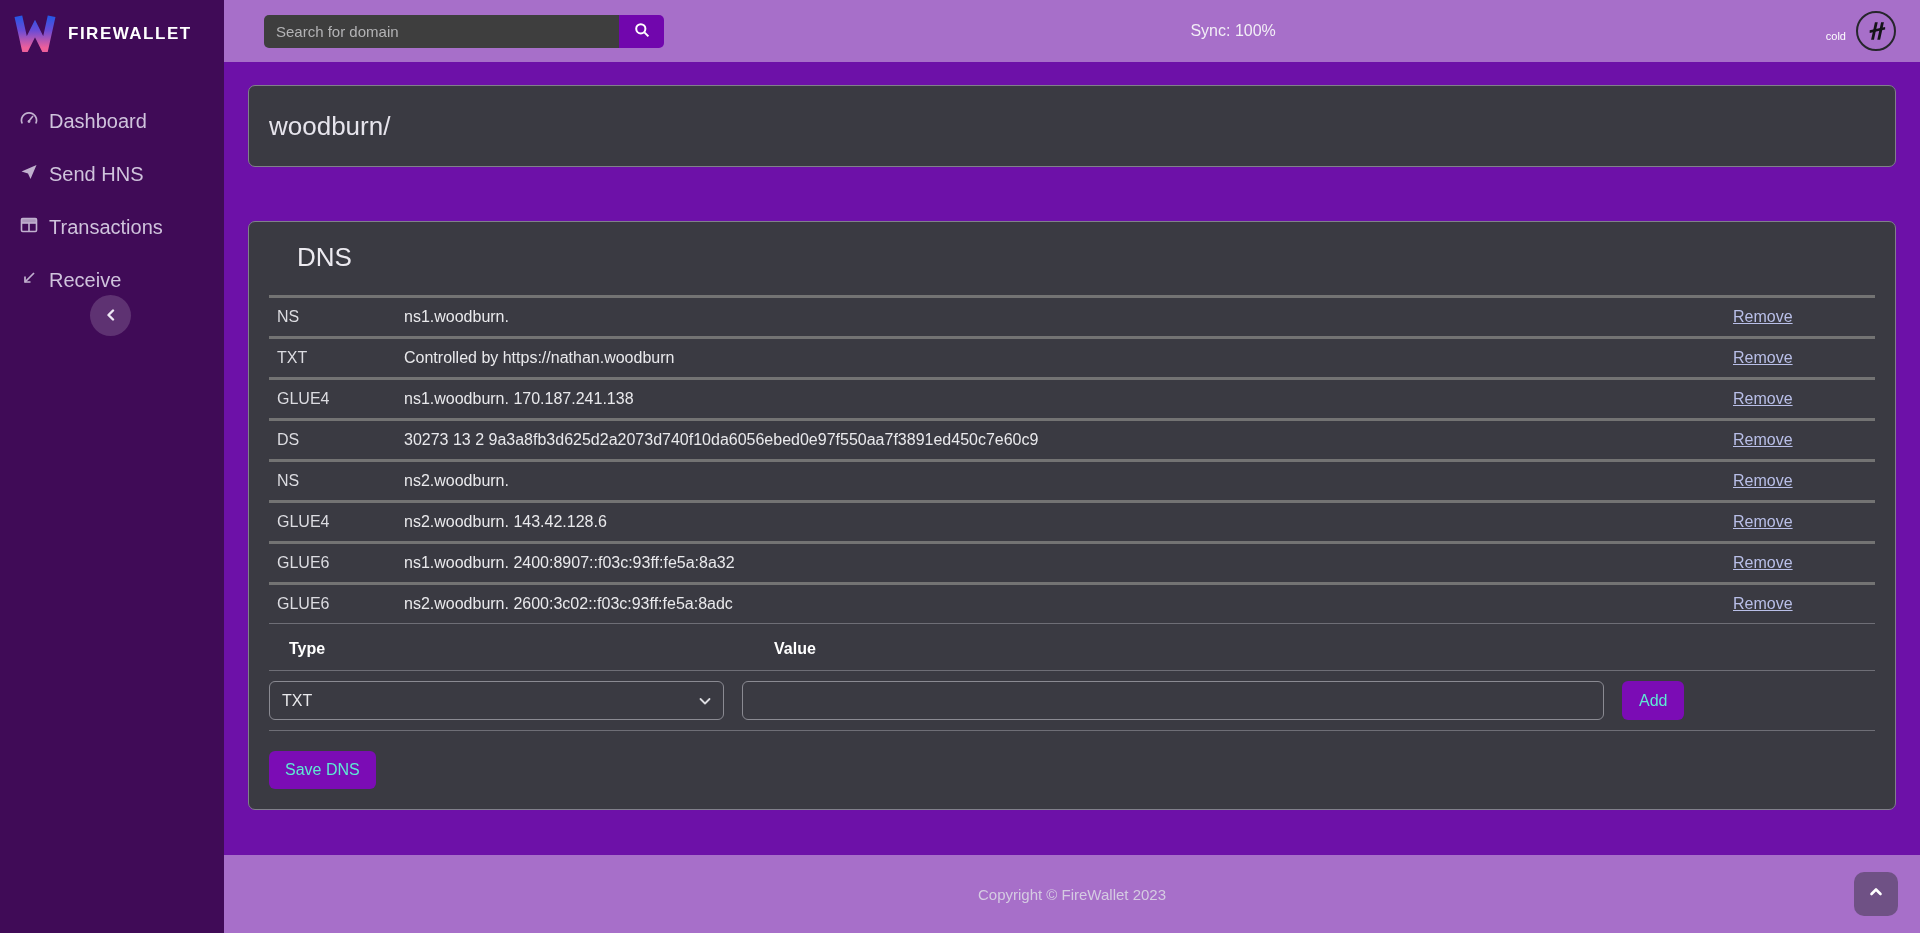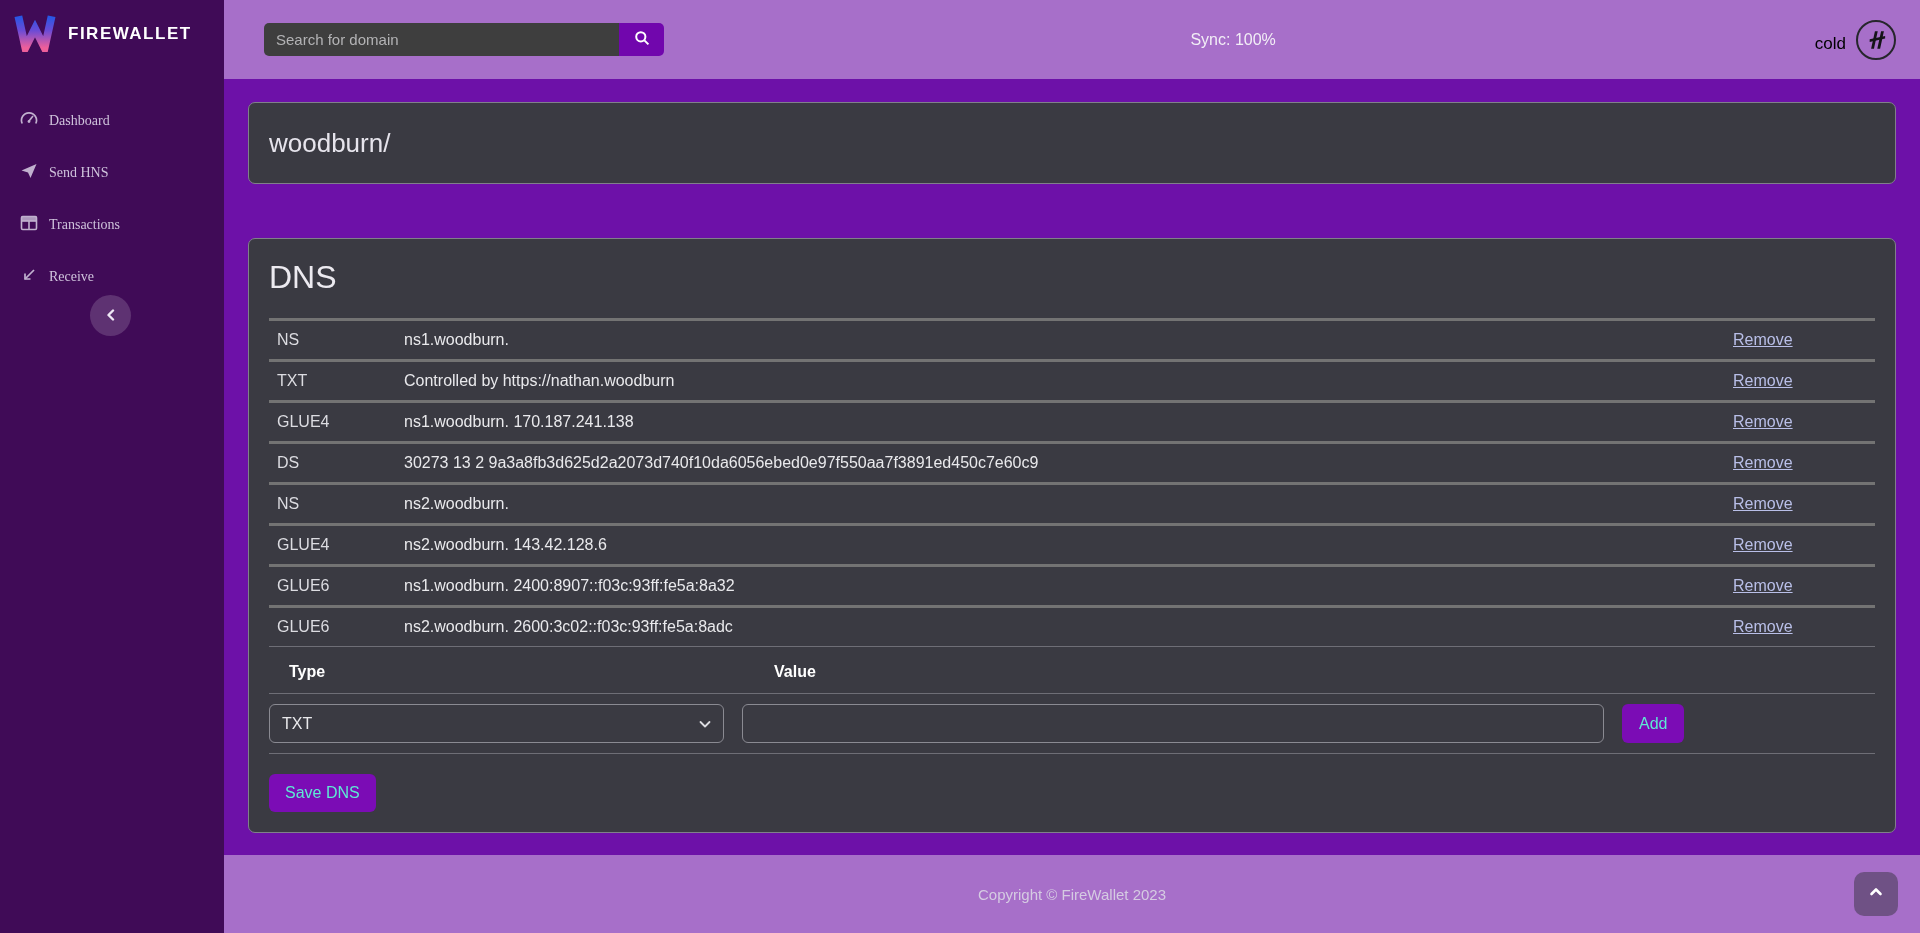--- a/index.html
+++ b/index.html
@@ -7,57 +7,57 @@
     font-family:"Liberation Sans","DejaVu Sans",sans-serif; }
   body { display:flex; background:#6d11a8; }
 
   
   .sidebar { width:224px; min-width:224px; height:933px; background:#400b57;
     color:#cfc3dc; position:relative; z-index:3; }
   .brand { height:67px; display:flex; align-items:center; gap:12px; padding:0 14px; }
   .brand-name { color:#ffffff; font-weight:bold; font-size:17px; letter-spacing:1.5px; }
   .nav { margin-top:28px; }
   .nav-item { display:flex; align-items:center; gap:11px; padding:15px 20px;
-    font-size:14px; color:#cfc3dc; cursor:pointer;font-family:Liberation Serif, serif; }
+    font-size:20px; color:#cfc3dc; cursor:pointer; }
   .nav-item svg { flex:0 0 auto; opacity:.9; }
   .collapse-btn { position:absolute; left:90px; top:295px; width:41px; height:41px;
     border-radius:50%; background:rgba(255,255,255,.16); display:flex;
     align-items:center; justify-content:center; cursor:pointer; }
 
   
   .right-col { flex:1; display:flex; flex-direction:column; height:933px; }
 
   
-  .topbar { height:79px; background:#a76fc9; display:flex; align-items:center;
+  .topbar { height:62px; background:#a76fc9; display:flex; align-items:center;
     padding:0 24px; position:relative; }
   .search-group { display:flex; margin-left:16px; }
   .search-input { width:355px; height:33px; background:#3e3e3e; border:none;
     border-radius:5px 0 0 5px; color:#e8e8e8; font-size:15px; padding:0 12px;
     outline:none; font-family:"Liberation Sans",sans-serif; }
   .search-input::placeholder { color:#b3b3b5; }
   .search-btn { width:45px; height:33px; background:#7106ad; border:none;
     border-radius:0 5px 5px 0; display:flex; align-items:center; justify-content:center;
     cursor:pointer; }
   .sync { position:absolute; left:59.5%; transform:translateX(-50%);
     color:#f2eef6; font-size:16px; }
   .account { margin-left:auto; display:flex; align-items:center; gap:10px; }
-  .wallet-name { color:#000000; font-size:17px;margin-top:9px; }
+  .wallet-name { color:#ffffff; font-size:11px;margin-top:9px; }
   .hns-badge { width:40px; height:40px; border-radius:50%; border:2px solid #26262c;
     display:flex; align-items:center; justify-content:center; cursor:pointer; }
 
   
   .main { flex:1; padding:23px 24px 0 24px; background:#6d11a8; }
   .card { background:#3a3a42; border:1px solid #80808a; border-radius:7px;
     color:#e9e9ec; }
   .title-card { height:82px; display:flex; align-items:center; padding:0 20px;
     margin-bottom:54px; }
   .domain-title { font-size:26px; color:#e6e4ec; font-weight:400; }
 
   .dns-card { padding:20px 20px 20px 20px; }
-  .dns-title { font-size:32px; font-weight:400; margin-bottom:22px; color:#eceaf0; }
+  .dns-title { font-size:26px; font-weight:400; margin-bottom:22px; color:#eceaf0;margin-left:28px; }
 
   .dns-table { width:100%; }
   .trow { display:flex; border-top:3px solid #737373; align-items:center; }
   .tcell { padding:10px 8px; font-size:16px; white-space:nowrap; overflow:hidden; }
   .col-type { width:127px; min-width:127px; color:#dcdce1; }
   .col-value { flex:1; color:#e9e9ec; }
   .col-action { width:150px; min-width:150px; }
   .remove-link { color:#b9bfe8; text-decoration:underline; font-size:16px; cursor:pointer; }
 
   .form-grid { display:flex; gap:18px; align-items:center; }

